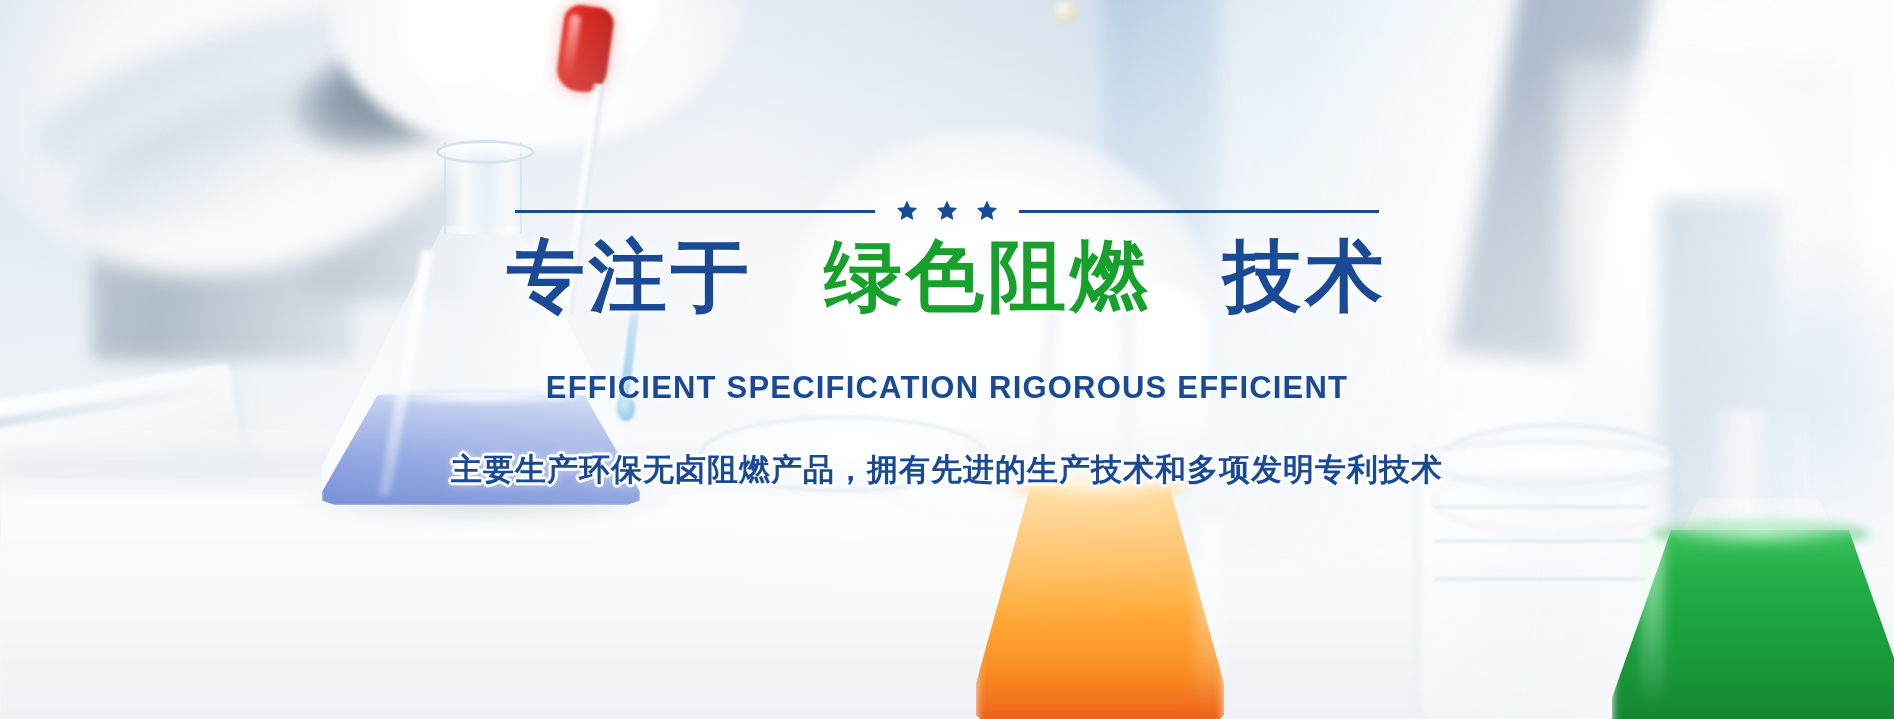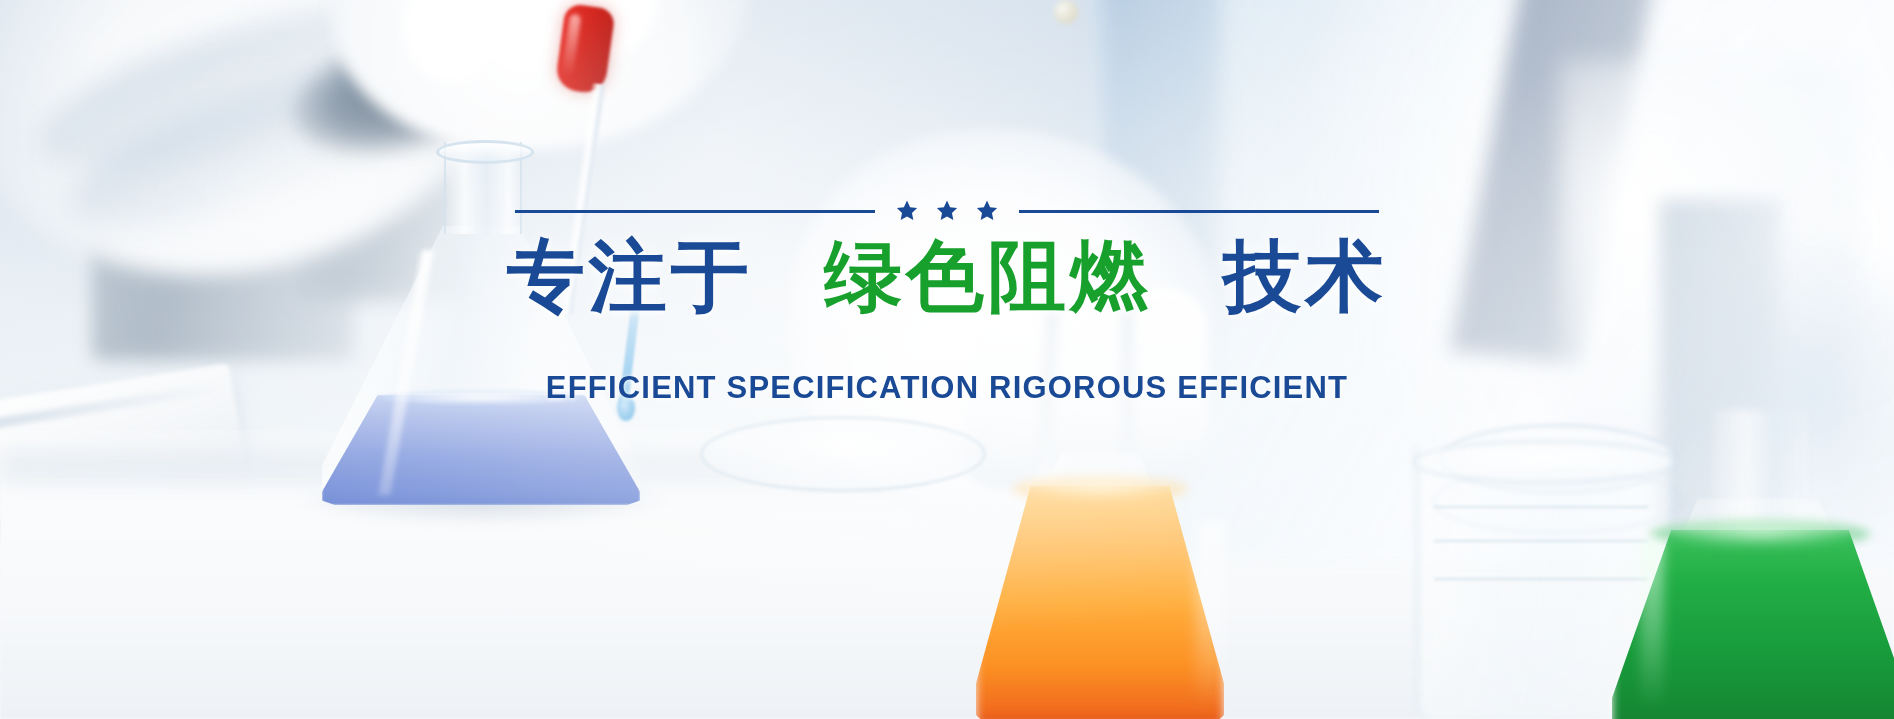--- a/index.html
+++ b/index.html
@@ -538,15 +538,16 @@
     <h1 class="title">
       <span class="t-blue">专注于</span>
       <span class="t-gap"></span>
       <span class="t-green">绿色阻燃</span>
       <span class="t-gap"></span>
       <span class="t-blue">技术</span>
     </h1>
 
     <div class="subtitle">EFFICIENT SPECIFICATION RIGOROUS EFFICIENT</div>
 
+    <div class="tagline">主要生产环保无卤阻燃产品，拥有先进的生产技术和多项发明专利技术</div>
 
   </div>
 </div>
 
 </body></html>

